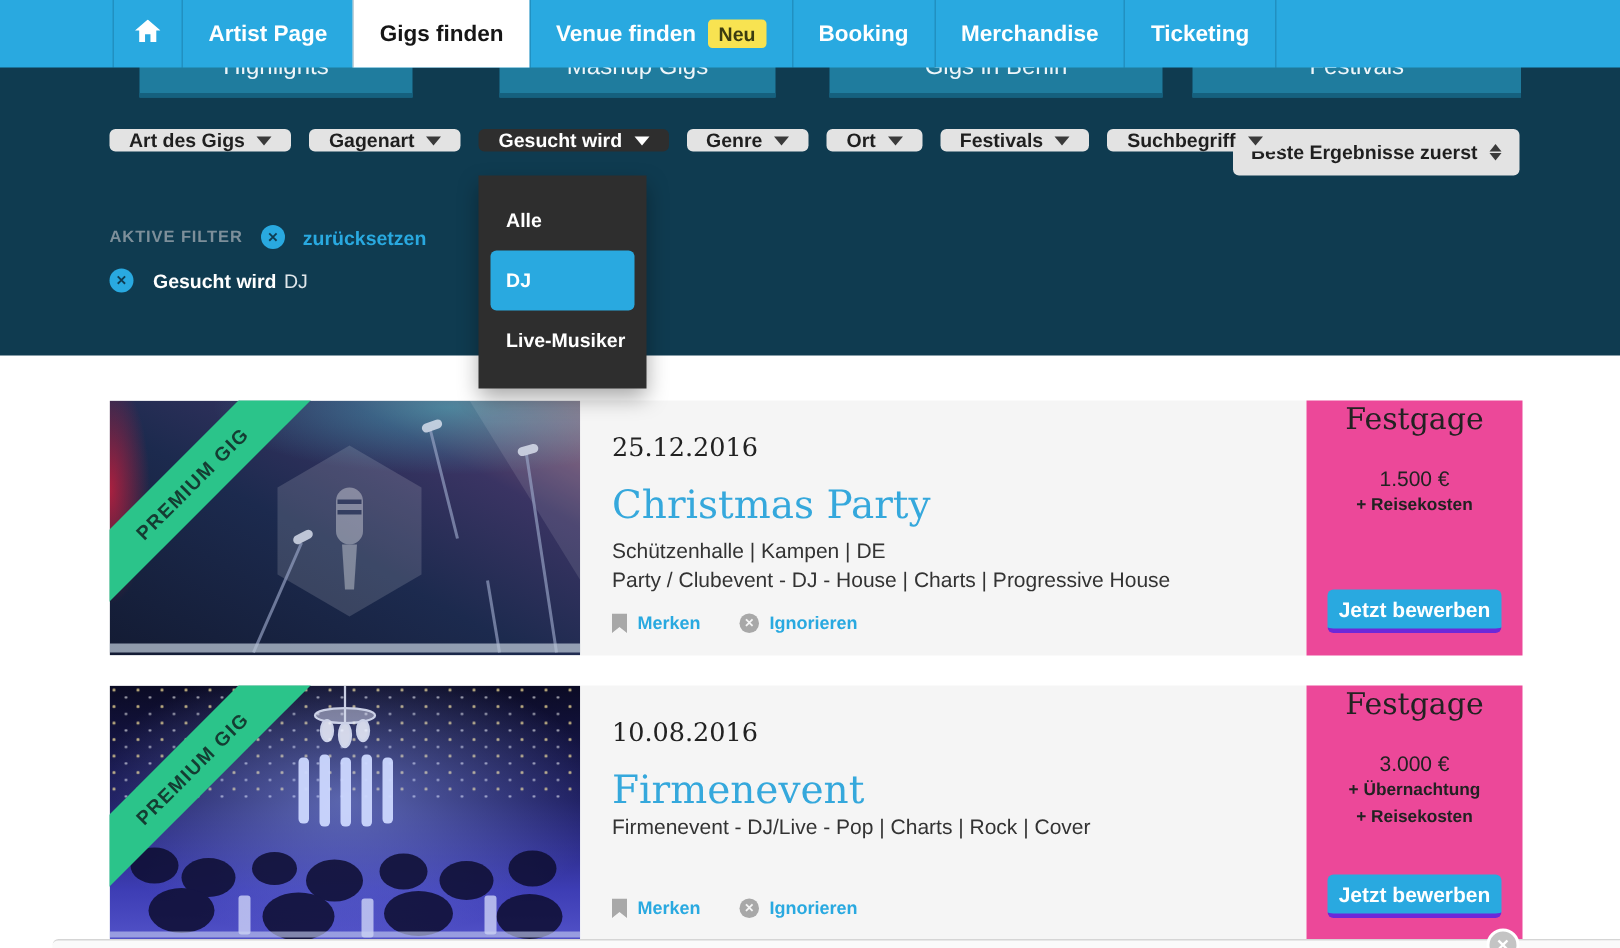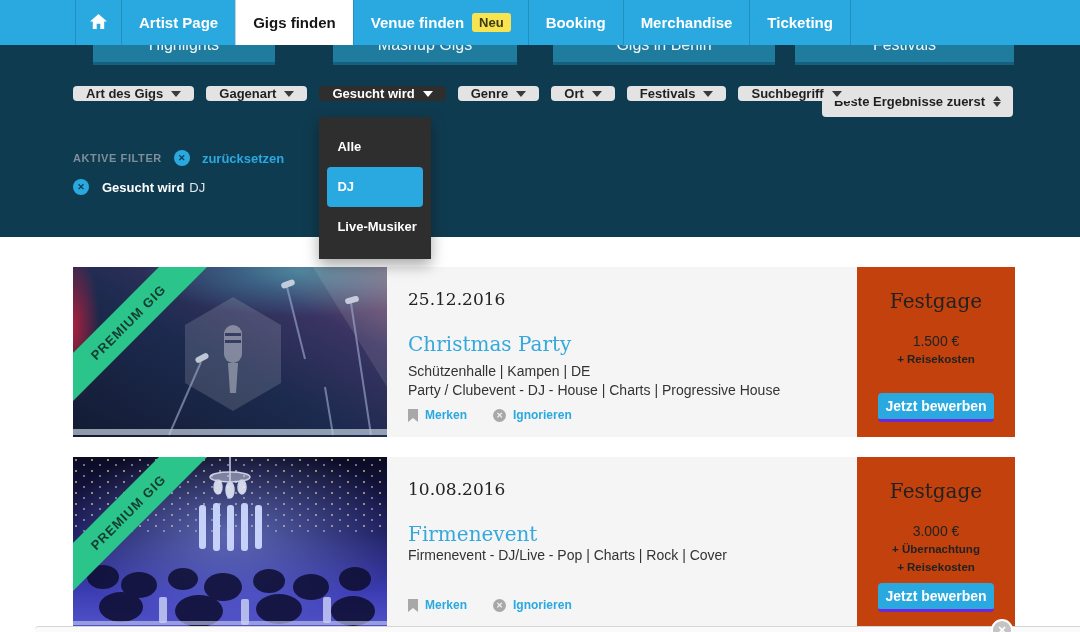--- a/index.html
+++ b/index.html
@@ -71,28 +71,28 @@
   
   .card { position:absolute; left:73px; width:942px; height:170px; display:flex; }
   .card1 { top:267px; } .card2 { top:457px; }
   .card-img { position:relative; width:314px; height:170px; overflow:hidden; flex:none; }
   .card-img svg { display:block; }
   .ribbon { position:absolute; left:-52px; top:38px; width:214px; height:34px; background:#2bc48a;
             transform:rotate(-45deg); display:flex; align-items:center; justify-content:center;
             color:#143c32; font-weight:bold; font-size:13px; letter-spacing:1px; }
   .card-body { position:relative; flex:1; background:#f5f5f5; padding:22px 20px 0 21px; }
   .gig-date { font-family:"DejaVu Serif", serif; font-size:17px; color:#222; }
-  .gig-title { font-family:"DejaVu Serif", serif; font-size:20px; color:#35a8dc; margin-top:23px; cursor:pointer; }
+  .gig-title { font-family:"DejaVu Serif", serif; font-size:26px; color:#35a8dc; margin-top:13px; cursor:pointer; }
   .gig-venue { font-size:14px; color:#333; margin-top:6px; line-height:19px; }
   .gig-details { font-size:14px; color:#333; line-height:19px; }
   .card-actions { position:absolute; left:21px; bottom:15px; display:flex; align-items:flex-end; gap:26px; }
   .act { display:flex; align-items:center; gap:7px; color:#29a9e0; font-size:12px; font-weight:bold; cursor:pointer; }
   .ic-gray-circle { width:13px; height:13px; border-radius:50%; background:#a8a8a8; color:#f5f5f5;
                     font-size:8px; font-weight:bold; display:flex; align-items:center; justify-content:center; }
-  .card-panel { position:relative; width:158px; flex:none; background:#c2410c; text-align:center; padding-top:22px; }
+  .card-panel { position:relative; width:144px; flex:none; background:#ec4899; text-align:center; }
   .fee-type { font-family:"DejaVu Serif", serif; font-size:20px; color:#222; }
   .fee-amount { font-size:14px; color:#222; margin-top:20px; }
   .fee-extra { font-size:11.5px; font-weight:bold; color:#222; line-height:16px; margin-top:2px; }
   .apply-btn { position:absolute; bottom:15px; left:50%; transform:translateX(-50%);
                width:116px; height:29px; background:#29a9e0; border:none; border-bottom:3px solid #6d28d9;
                border-radius:4px; color:#fff; font-weight:bold; font-size:14px; cursor:pointer;
                font-family:"Liberation Sans", sans-serif; }
 
   
   .bottom-bar { position:absolute; left:35px; right:0; bottom:0; height:6px; background:#fafafa;

